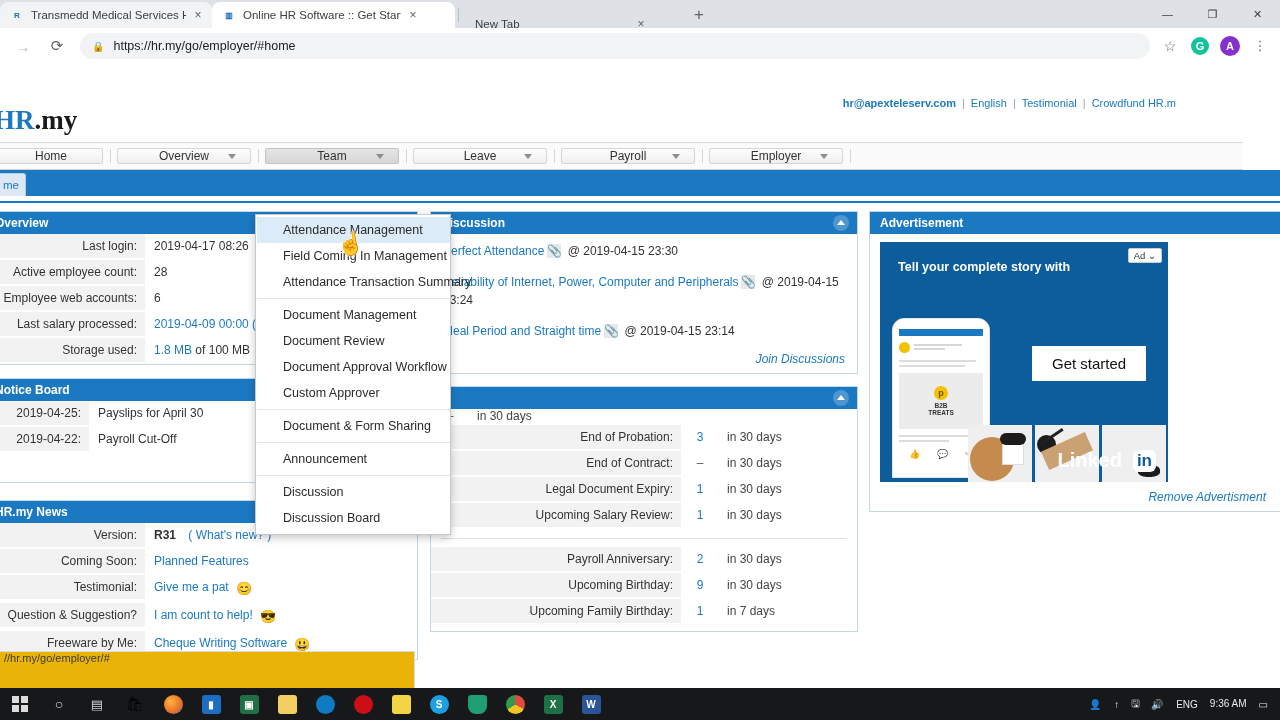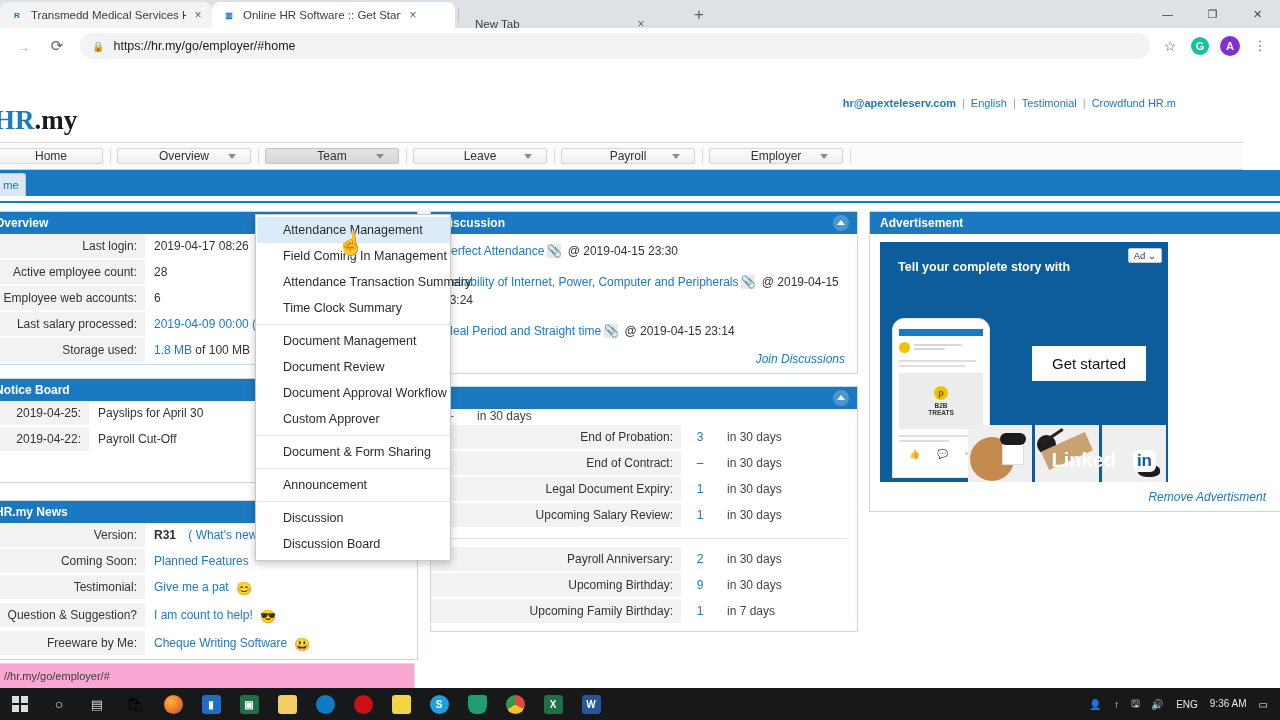--- a/index.html
+++ b/index.html
@@ -258,21 +258,21 @@
   .ad-cup2-lid { position: absolute; left: 46px; top: 28px; width: 19px; height: 19px; border-radius: 50%; background: #1c1c1c; }
   .ad-board { position: absolute; left: 8px; top: 16px; width: 48px; height: 20px; background: #c9a173; transform: rotate(-24deg); }
   .ad-pen { position: absolute; left: 4px; top: 10px; width: 26px; height: 3px; background: #222; transform: rotate(-34deg); }
   .ad-beans { position: absolute; right: 6px; bottom: 22px; width: 22px; height: 12px; background: #1c1c1c; border-radius: 40%; }
   .ad-linked {
     position: absolute; right: 12px; bottom: 10px; display: flex; align-items: center;
     color: #fff; font-size: 20px; font-weight: bold;
   }
   .ad-in {
     background: #fff; color: #0d5d9c; font-size: 17px; font-weight: bold;
-    padding: 0 4px; margin-left: 17px; border-radius: 6px; line-height: 22px;
+    padding: 0 4px; margin-left: 11px; border-radius: 6px; line-height: 22px;
   }
 
   
   .dropdown {
     position: absolute; left: 255px; top: 150px; width: 196px;
     background: #fff; border: 1px solid #c8c8c8;
     box-shadow: 0 3px 8px rgba(0,0,0,.22); z-index: 60; padding: 2px 0 3px 1px;
   }
   .dd-item {
     font-size: 12.5px; color: #2b2b2b; padding: 6px 10px 6px 26px;
@@ -281,23 +281,23 @@
   .dd-item.hl { background: #dcebf8; }
   .dd-sep { height: 1px; background: #e4e4e4; margin: 3px 0; }
   .cursor {
     position: absolute; left: 337px; top: 168px; z-index: 70;
     font-size: 22px; color: #222; transform: rotate(-8deg);
     text-shadow: 0 0 1px #fff, 0 0 2px #fff;
   }
 
   
   .statusbar {
-    position: absolute; left: 0; bottom: 32px; width: 415px; height: 25px;
-    background: #f9a8d4; border: 1px solid #dcdcdc; border-left: none; border-bottom: none;
-    display: flex; align-items: center; padding-left: 4px;
+    position: absolute; left: 0; bottom: 32px; width: 415px; height: 37px;
+    background: #eab308; border: 1px solid #dcdcdc; border-left: none; border-bottom: none;
+    display: flex; align-items: flex-start; padding-left: 4px;
     font-size: 11px; color: #3a3a3a; z-index: 80;
   }
 
   
   .taskbar {
     position: absolute; left: 0; bottom: 0; width: 1280px; height: 32px;
     background: #16181a; display: flex; align-items: center;
   }
   .tb-start { width: 40px; display: flex; align-items: center; justify-content: center; }
   .win-logo { display: grid; grid-template-columns: 7px 7px; grid-template-rows: 7px 7px; gap: 2px; }
@@ -638,21 +638,20 @@
           <div class="foot-link">Remove Advertisment</div>
         </div>
       </div>
 
     </div>
 
     <div class="dropdown">
       <div class="dd-item hl">Attendance Management</div>
       <div class="dd-item">Field Coming In Management</div>
       <div class="dd-item">Attendance Transaction Summary</div>
-      <div class="dd-item">Time Clock Summary</div>
       <div class="dd-sep"></div>
       <div class="dd-item">Document Management</div>
       <div class="dd-item">Document Review</div>
       <div class="dd-item">Document Approval Workflow</div>
       <div class="dd-item">Custom Approver</div>
       <div class="dd-sep"></div>
       <div class="dd-item">Document &amp; Form Sharing</div>
       <div class="dd-sep"></div>
       <div class="dd-item">Announcement</div>
       <div class="dd-sep"></div>

